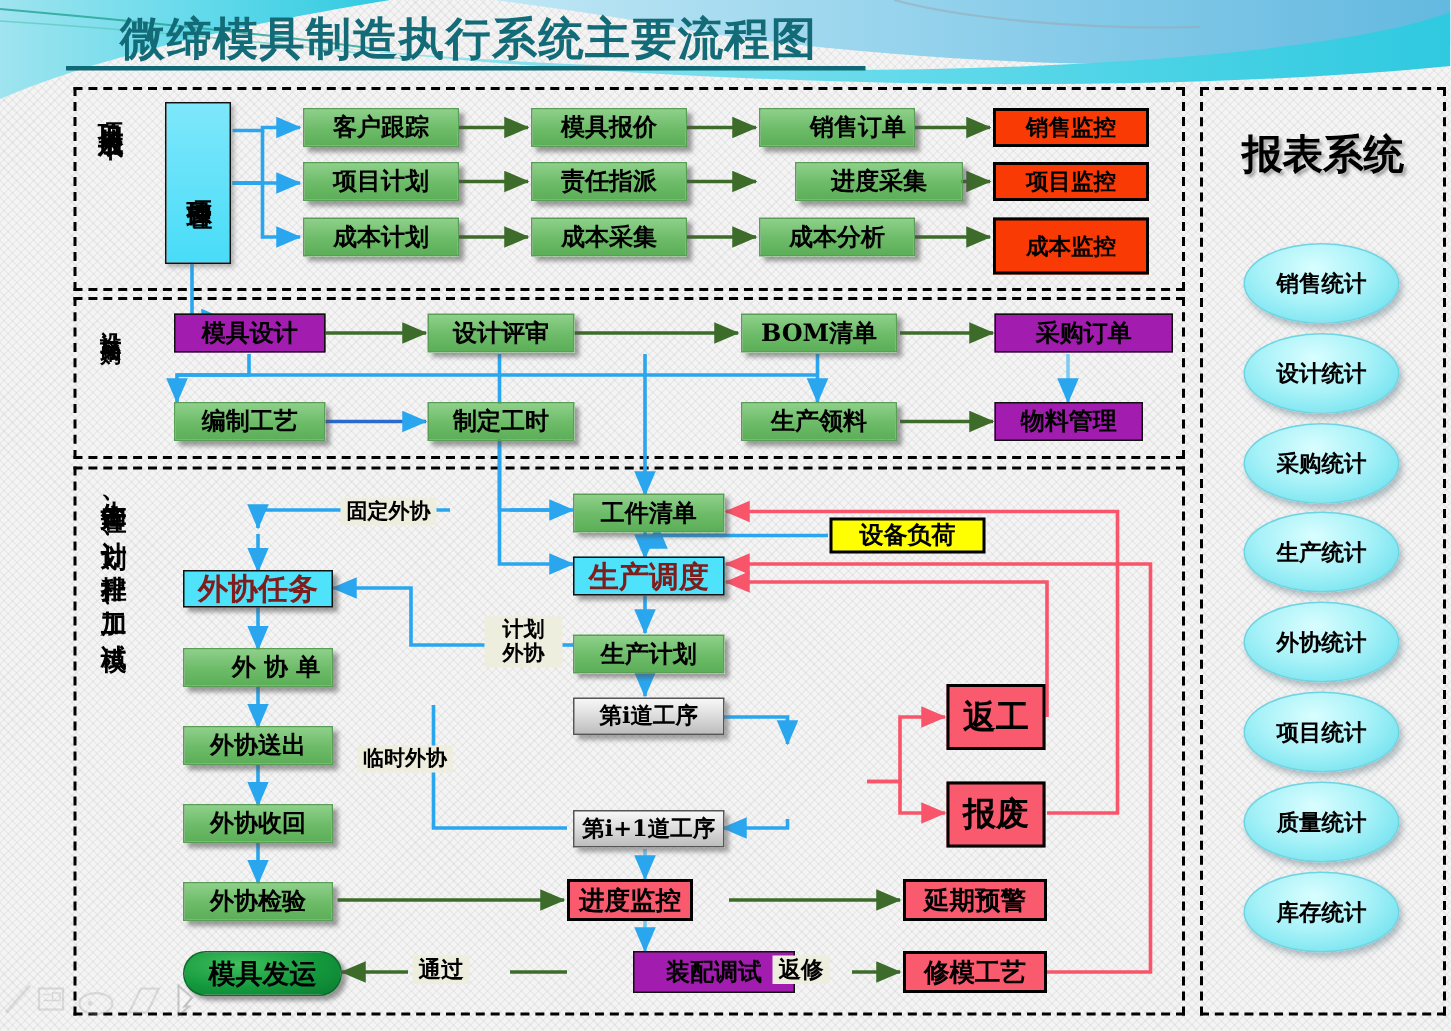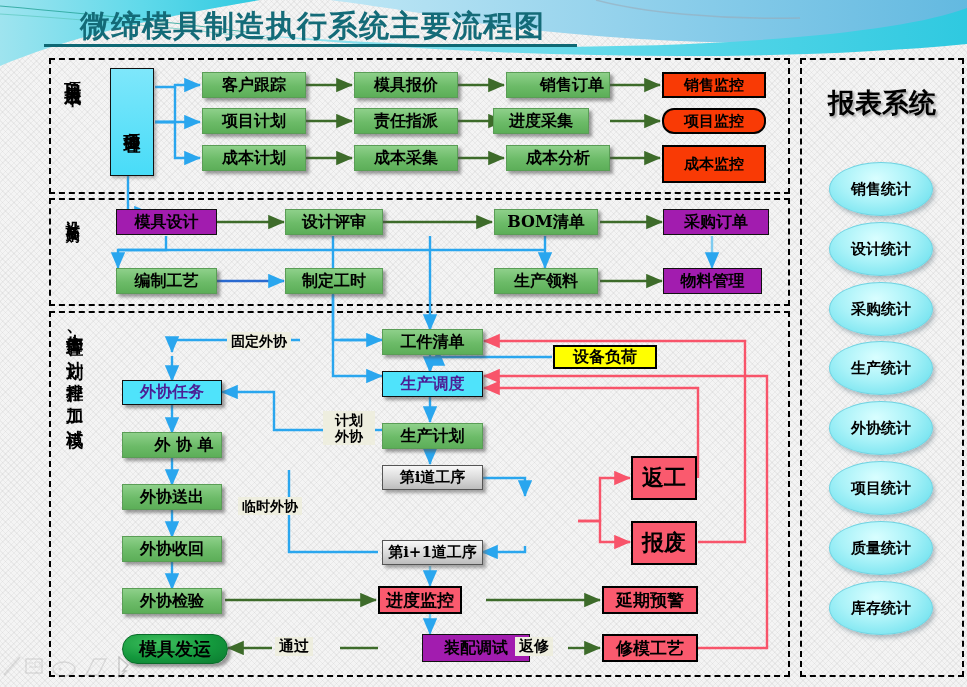--- a/index.html
+++ b/index.html
@@ -59,23 +59,23 @@
     box-sizing:border-box;
     white-space:nowrap;
   }
   .n-green{
     background:linear-gradient(180deg,#8ed08a 0%,#6cbb68 55%,#5cae58 100%);
     border:1px solid #5a9d56;color:#000;
     box-shadow:3px 3px 3px rgba(80,80,80,.55);
     font-size:16px;
   }
   .n-cyan{
-    background:#4fe3fb;border:1px solid #111;color:#4c1d95;
+    background:#4fe3fb;border:1px solid #111;color:#7f1d1d;
     box-shadow:3px 3px 3px rgba(80,80,80,.55);
-    font-size:16px;
+    font-size:20px;
   }
   .n-cyan-plain{
     background:#a21caf;border:1px solid #111;color:#000;
     font-size:16px;
   }
   .n-orange{
     background:#f93a05;border:2px solid #000;color:#000;
     font-size:15px;
   }
   .n-red{
@@ -301,34 +301,34 @@
 
   <div class="node n-proj" style="left:110px;top:68px;width:44px;height:108px;">项目管理</div>
 
   <div class="node n-green" style="left:202px;top:72px;width:104px;height:26px;">客户跟踪</div>
   <div class="node n-green" style="left:354px;top:72px;width:104px;height:26px;">模具报价</div>
   <div class="node n-green" style="left:506px;top:72px;width:104px;height:26px;padding-left:28px;">销售订单</div>
   <div class="node n-orange" style="left:662px;top:72px;width:104px;height:26px;">销售监控</div>
 
   <div class="node n-green" style="left:202px;top:108px;width:104px;height:26px;">项目计划</div>
   <div class="node n-green" style="left:354px;top:108px;width:104px;height:26px;">责任指派</div>
-  <div class="node n-green" style="left:493px;top:108px;width:96px;height:26px;font-family:Liberation Mono, monospace;">进度采集</div>
-  <div class="node n-orange" style="left:662px;top:108px;width:104px;height:26px;border-radius:12px;">项目监控</div>
+  <div class="node n-green" style="left:530px;top:108px;width:112px;height:26px;font-family:Liberation Mono, monospace;">进度采集</div>
+  <div class="node n-orange" style="left:662px;top:108px;width:104px;height:26px;">项目监控</div>
 
   <div class="node n-green" style="left:202px;top:145px;width:104px;height:26px;">成本计划</div>
   <div class="node n-green" style="left:354px;top:145px;width:104px;height:26px;">成本采集</div>
   <div class="node n-green" style="left:506px;top:145px;width:104px;height:26px;">成本分析</div>
   <div class="node n-orange" style="left:662px;top:145px;width:104px;height:38px;">成本监控</div>
 
   <div class="vlabel" style="left:66px;top:210px;height:84px;font-size:14px;">设计与采购</div>
 
   <div class="node n-cyan-plain" style="left:116px;top:209px;width:101px;height:26px;">模具设计</div>
   <div class="node n-green" style="left:285px;top:209px;width:98px;height:26px;">设计评审</div>
   <div class="node n-green" style="left:494px;top:209px;width:104px;height:26px;">BOM清单</div>
-  <div class="node n-cyan-plain" style="left:663px;top:209px;width:106px;height:26px;">采购订单</div>
+  <div class="node n-cyan-plain" style="left:663px;top:209px;width:119px;height:26px;">采购订单</div>
 
   <div class="node n-green" style="left:116px;top:268px;width:101px;height:26px;">编制工艺</div>
   <div class="node n-green" style="left:285px;top:268px;width:98px;height:26px;">制定工时</div>
   <div class="node n-green" style="left:494px;top:268px;width:104px;height:26px;">生产领料</div>
   <div class="node n-cyan-plain" style="left:663px;top:268px;width:99px;height:26px;">物料管理</div>
 
   <div class="vlabel" style="left:66px;top:320px;height:348px;font-size:17px;">生产管理、计划、排程、加工、试模</div>
 
   <div class="node n-cyan" style="left:122px;top:380px;width:100px;height:25px;">外协任务</div>
   <div class="node n-green" style="left:122px;top:432px;width:100px;height:26px;padding-left:24px;">外 协 单</div>

